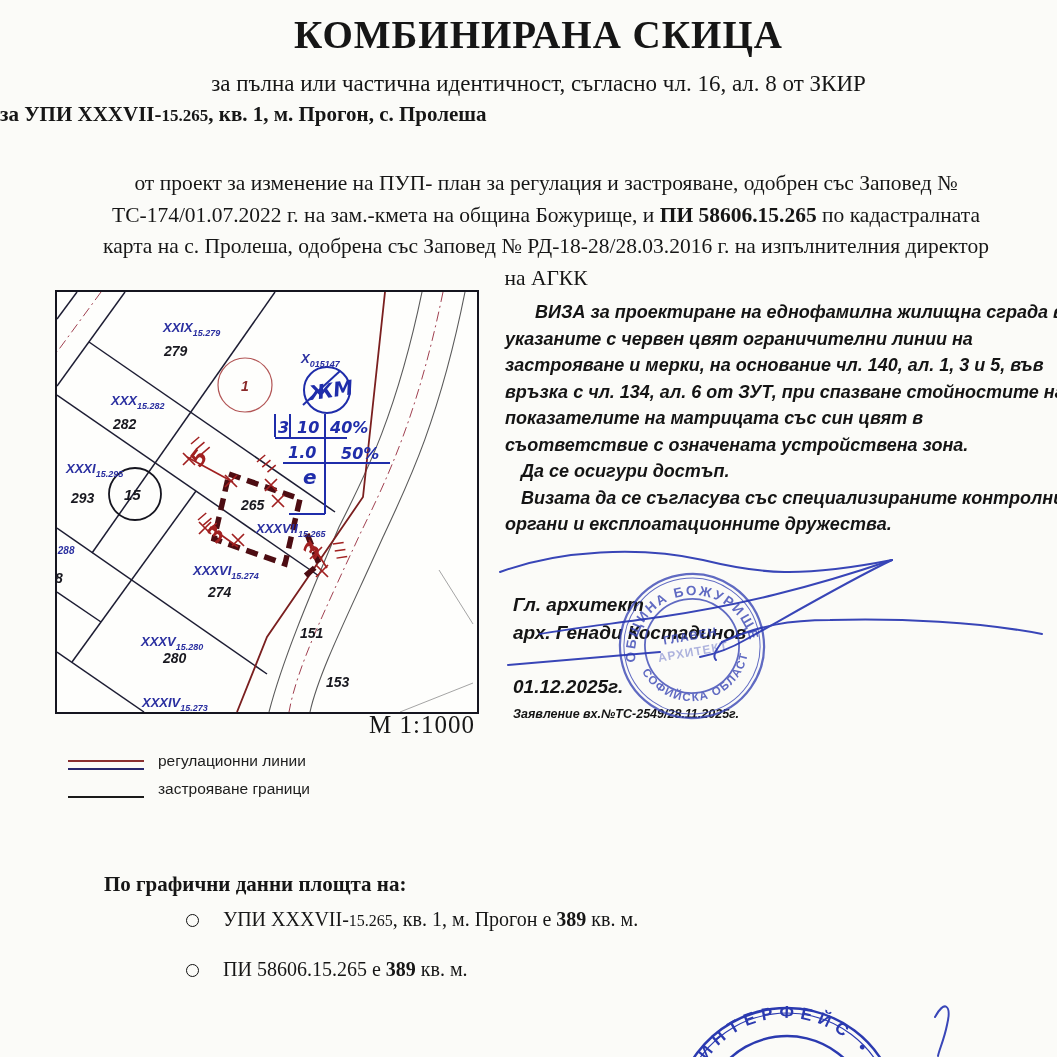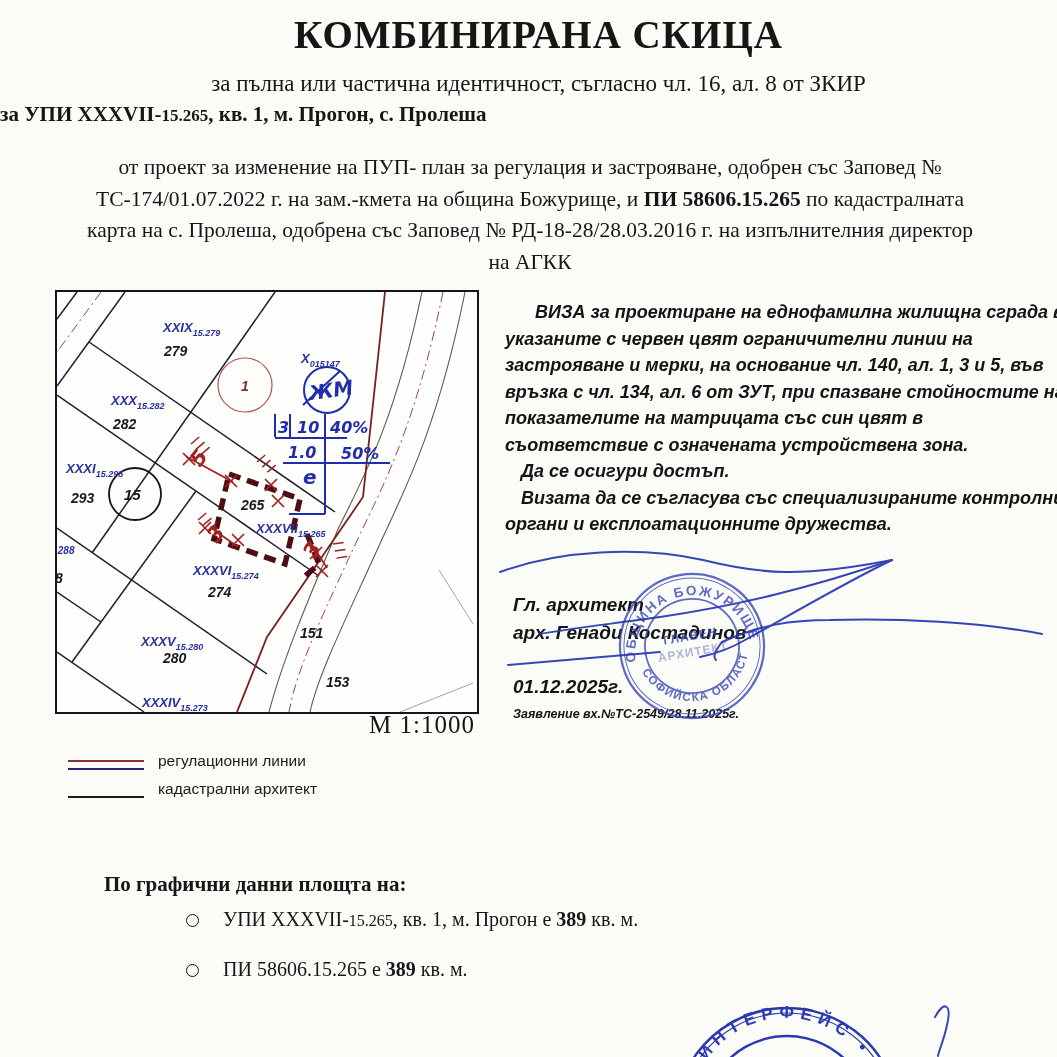--- a/index.html
+++ b/index.html
@@ -4,21 +4,21 @@
 <style>
   html,body{margin:0;padding:0;background:#e8e8e6;}
   .page{position:relative;width:1057px;height:1057px;background:#fbfbf8;overflow:hidden;
         font-family:"Liberation Serif",serif;color:#161616;padding-left:20px;}
   .abs{position:absolute;}
   
   .title{top:12px;left:0;width:100%;text-align:center;font-size:39px;font-weight:bold;letter-spacing:1px;}
   .sub1{top:71px;left:0;width:100%;text-align:center;font-size:23px;}
   .sub2{top:102px;left:0;width:100%;text-align:left;font-size:21px;font-weight:bold;}
   .sub2 .sm{font-size:17px;}
-  .intro{top:152px;left:74px;width:912px;text-align:center;font-size:21.5px;line-height:31.5px;margin:0;}
+  .intro{top:152px;left:74px;width:912px;text-align:center;font-size:21.5px;line-height:31.5px;margin:16px;}
   
   .map-svg{top:290px;left:55px;border:2px solid #15151f;background:#fefefc;}
   .map-scale{top:711px;left:55px;width:420px;text-align:right;font-size:25px;letter-spacing:1px;}
   
   .legend-row{left:68px;display:flex;align-items:flex-end;}
   .lg1{top:752px;} .lg2{top:780px;}
   .sw{width:76px;}
   .sw-double{height:6px;border-top:2.2px solid #8a3030;border-bottom:2.2px solid #28286e;}
   .sw-single{height:0;border-top:2.2px solid #1a1a1a;}
   .legend-label{margin-left:14px;font-family:"Liberation Sans",sans-serif;font-size:15.5px;color:#1d1d1d;}
@@ -183,21 +183,21 @@
   </svg>
 
   <div class="abs map-scale">М 1:1000</div>
 
   <div class="abs legend-row lg1">
     <div class="sw sw-double"></div>
     <div class="legend-label">регулационни линии</div>
   </div>
   <div class="abs legend-row lg2">
     <div class="sw sw-single"></div>
-    <div class="legend-label">кадастрални архитект</div>
+    <div class="legend-label">застрояване граници</div>
   </div>
 
   <div class="abs visa">
     <p class="p1">ВИЗА за проектиране на еднофамилна жилищна сграда в указаните с червен цвят  ограничителни линии на застрояване и мерки, на основание чл. 140, ал. 1, 3 и 5, във връзка с чл. 134, ал. 6 от ЗУТ,  при спазване стойностите на показателите на матрицата със син цвят в съответствие с означената устройствена зона.</p>
     <p class="p2">Да се осигури достъп.</p>
     <p class="p3">Визата да се съгласува със специализираните контролни органи и експлоатационните дружества.</p>
   </div>
 
   <div class="abs sigtext sig-role">Гл. архитект</div>
   <div class="abs sigtext sig-name">арх. Генади Костадинов</div>

